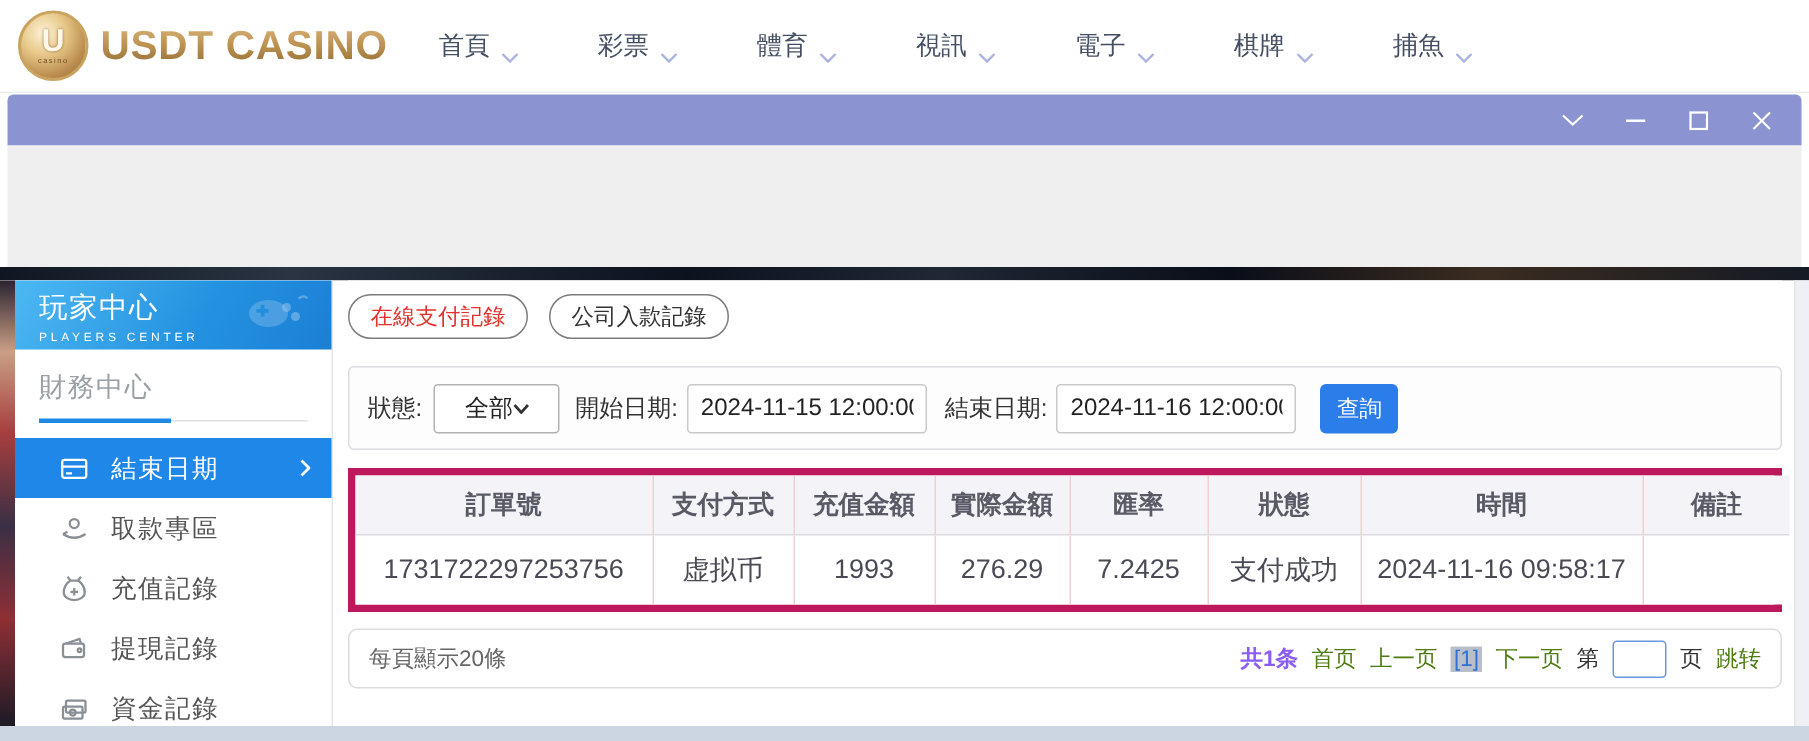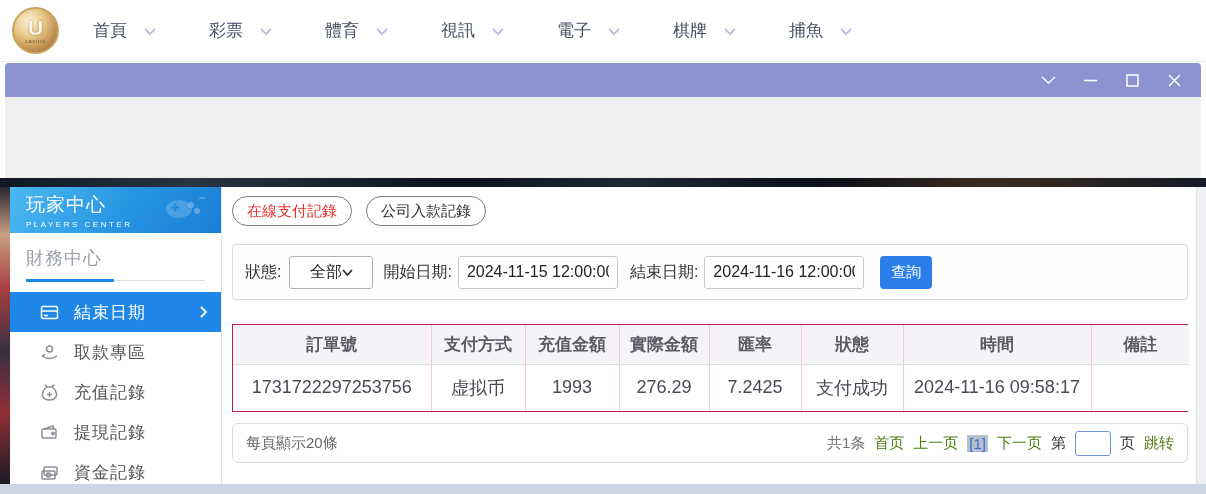--- a/index.html
+++ b/index.html
@@ -13,21 +13,21 @@
   .brand { display:flex; align-items:center; margin-left:12px; }
   .logo-coin { width:47px; height:47px; border-radius:50%;
                background:radial-gradient(circle at 35% 30%, #fdf3da 0%, #e8c98a 35%, #bb8d4f 70%, #8a6430 100%);
                border:2px solid #caa35f; display:flex; flex-direction:column; align-items:center; justify-content:center; }
   .logo-u { font-size:21px; font-weight:bold; color:#fff8ea; text-shadow:0 0 2px #8a6430; line-height:20px; }
   .logo-sub { font-size:5px; color:#6e4f24; letter-spacing:1px; line-height:6px; }
   .brand-name { margin-left:8px; font-size:27px; font-weight:bold; letter-spacing:0.5px;
                 background:linear-gradient(180deg,#dcb67f 0%,#bb914f 50%,#8f6a35 100%);
                 -webkit-background-clip:text; background-clip:text; color:transparent; }
   .mainnav { display:flex; gap:53px; margin-left:34px; }
-  .nav-item { display:flex; align-items:center; gap:17px; cursor:pointer; }
+  .nav-item { display:flex; align-items:flex-end; gap:7px; cursor:pointer; }
   .nav-item span { font-size:17px; color:#454f63; }
   .nav-chev { margin-top:2px; }
 
   
   .titlebar { position:absolute; top:63px; left:5px; width:1196px; height:34px;
               background:#8b93d0; border-radius:4px 4px 0 0;
               display:flex; align-items:center; justify-content:flex-end; }
   .win-controls { display:flex; align-items:center; gap:20px; margin-right:16px; }
   .win-btn { width:22px; height:22px; display:flex; align-items:center; justify-content:center; cursor:pointer; }
 
@@ -74,49 +74,50 @@
                display:flex; align-items:center; padding:0 12px; }
   .f-label { font-size:16px; color:#333;text-align:center; }
   .f-select { width:84px; height:33px; border:1px solid #b2b2b2; border-radius:3px; background:#fff;
               display:flex; align-items:center; justify-content:center; padding:0 8px; margin:0 10px 0 8px; cursor:pointer; }
   .f-select .val { font-size:16px; color:#222; }
   .f-input { height:33px; border:1px solid #c9c9c9; border-radius:3px; padding:0 8px; font-size:16px; color:#222;
              font-family:"Liberation Sans","DejaVu Sans",sans-serif; width:160px; margin:0 12px 0 6px; background:#fff; }
   .f-btn { width:52px; height:33px; background:#2b7de9; color:#fff; border:none; border-radius:4px;
            font-size:15px; cursor:pointer; margin-left:4px; }
 
-  .recs { margin-top:24px; border:1px solid #be185d; }
+  .recs { margin-top:12px; border:5px solid #be185d; }
   table { width:100%; border-collapse:collapse; table-layout:fixed; }
   th { height:39px; background:#f4f4f8; font-size:17px; font-weight:bold; color:#5a5a66;
        border-left:1px solid #f2cdd1; border-bottom:1px solid #dcdce0; text-align:center; }
   th:first-child { border-left:none; }
   td { height:47px; font-size:18px; color:#4a4a55; text-align:center; border-left:1px solid #f2cdd1; background:#fff; }
   td:first-child { border-left:none; }
 
   .pager { margin-top:11px; height:40px; border:1px solid #dcdcdf; border-radius:6px;
            display:flex; align-items:center; justify-content:space-between; padding:0 13px; }
   .pager-left { font-size:15px; color:#666; }
   .pager-right { display:flex; align-items:center; gap:9px; font-size:15px; }
-  .pg-total { color:#737373; }
+  .pg-total { color:#8b5cf6;font-weight:bold; }
   .pg-link { color:#4d7c0f; cursor:pointer; text-decoration:none; }
   .pg-cur { color:#2f6fd6; background:#b9bfc9; padding:0 2px; }
   .pg-input { width:36px; height:25px; border:1px solid #6b96dd; border-radius:3px; background:#fff; }
   .pg-text { color:#333; }
 </style>
 </head>
 <body>
 
 <div class="stage">
 
   <header class="topbar">
     <div class="brand">
       <div class="logo-coin">
         <span class="logo-u">U</span>
         <span class="logo-sub">casino</span>
       </div>
+      <div class="brand-name">USDT CASINO</div>
     </div>
     <nav class="mainnav">
       <div class="nav-item">
         <span>首頁</span>
         <svg class="nav-chev" width="12" height="7" viewBox="0 0 12 7">
             <polyline points="1,1 6,6 11,1" fill="none" stroke="#aab3dd" stroke-width="1.6"></polyline>
           </svg>
       </div>
       <div class="nav-item">
         <span>彩票</span>

